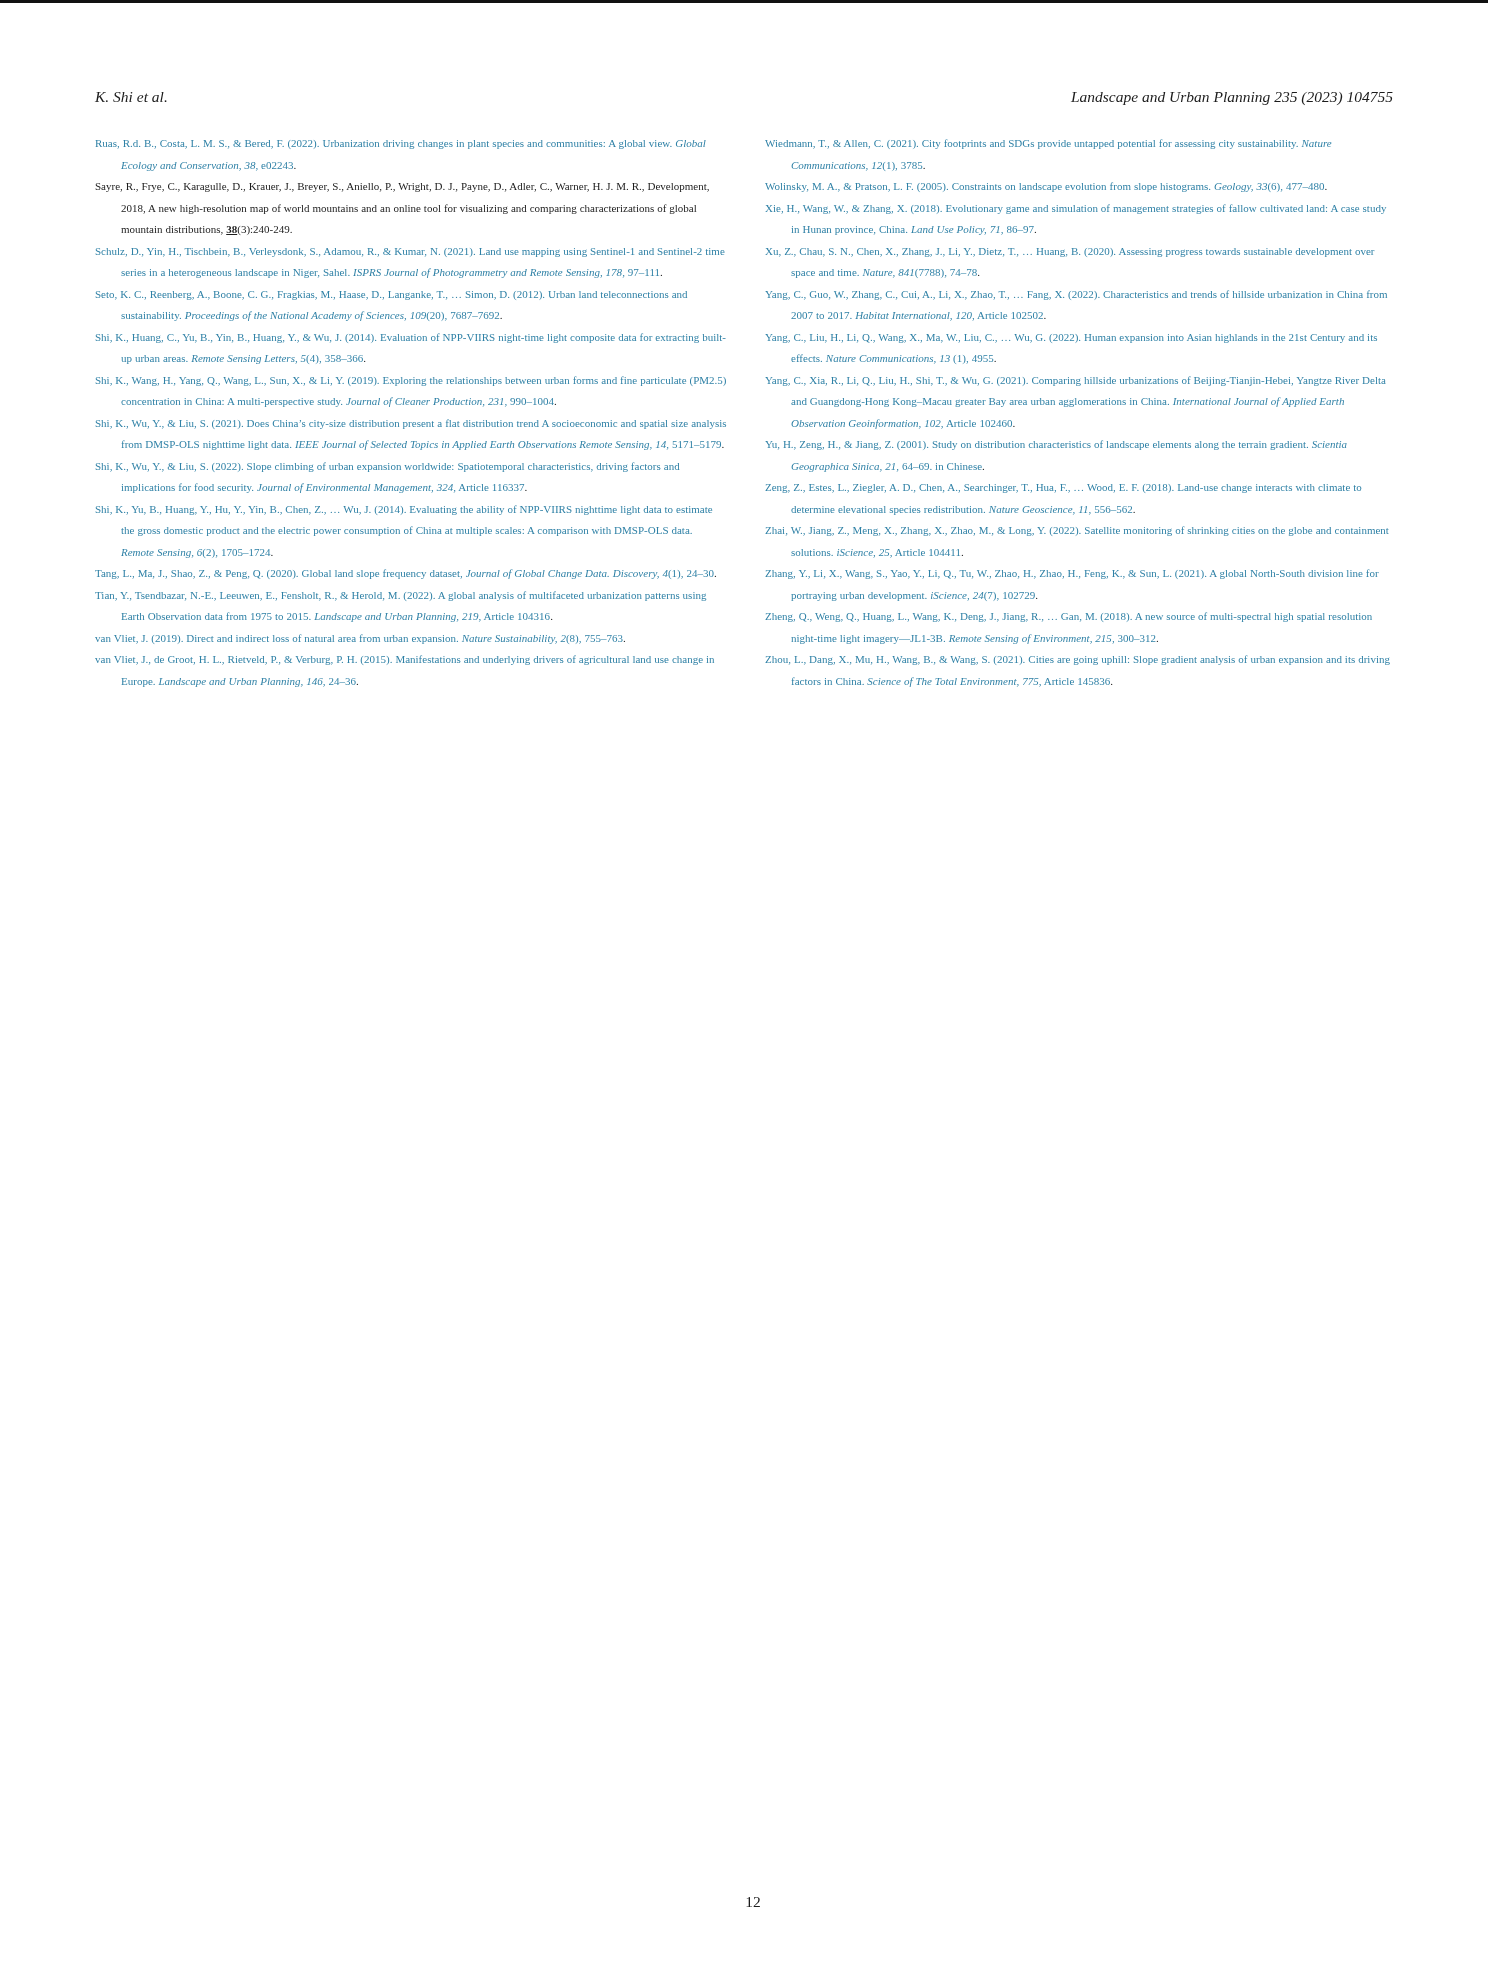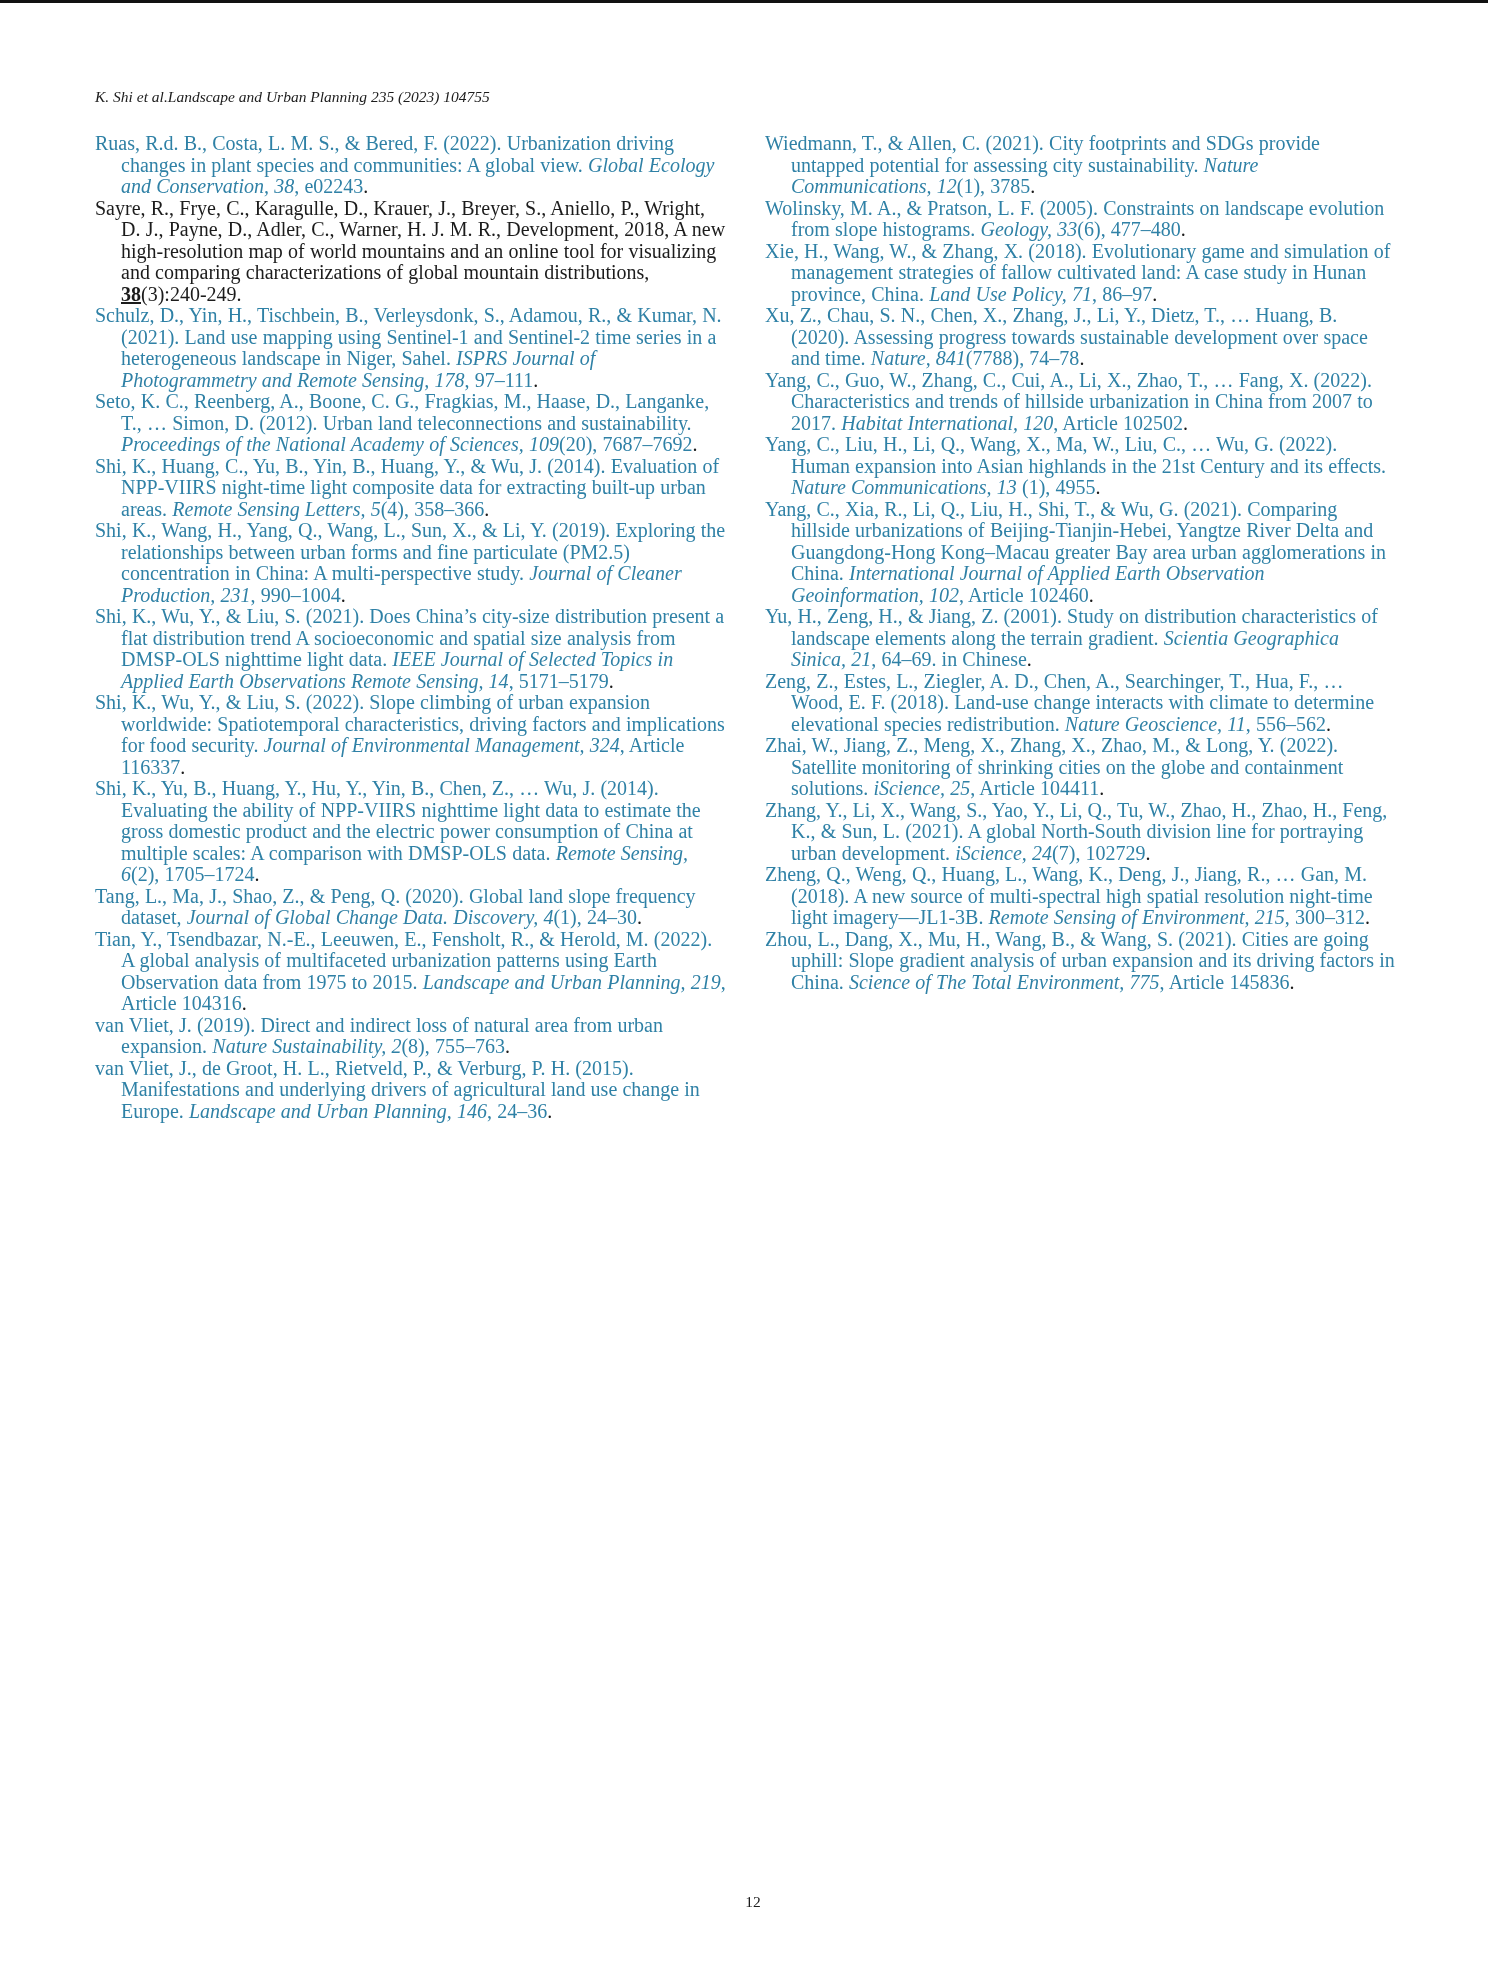--- a/index.html
+++ b/index.html
@@ -10,31 +10,31 @@
     font-family:"Liberation Serif", serif;
     color:var(--text-color,#1c1c1c);
     overflow:hidden;
   }
   .top-edge {
     position:absolute; top:0; left:0; right:0; height:3px;
     background:var(--edge-color,#111111);
   }
   .running-head {
     position:absolute; top:88px; left:95px; right:95px;
-    display:flex; justify-content:flex-start;
+    display:flex; justify-content:space-between;
     font-style:italic; font-size:15.5px; line-height:18px;
   }
   .columns {
     position:absolute; top:133px; left:95px;
     display:flex; gap:38px;
   }
   .col { width:632px; }
   .ref {
     margin:0; padding-left:26px; text-indent:-26px;
-    font-size:20px; line-height:21.5px; text-align:left;
+    font-size:11px; line-height:21.5px; text-align:left;
     word-spacing:0.2px;
   }
   .ref.link { color:var(--link-color,#2f81a6); }
   .seg-i { font-style:italic; }
   .seg-b { font-weight:bold;text-decoration:underline; }
   .endmark { color:var(--text-color,#1c1c1c); }
   .page-footer {
     position:absolute; left:0; right:0; top:1893px;
     text-align:center; font-size:15.5px;padding-left:18px;
   }

